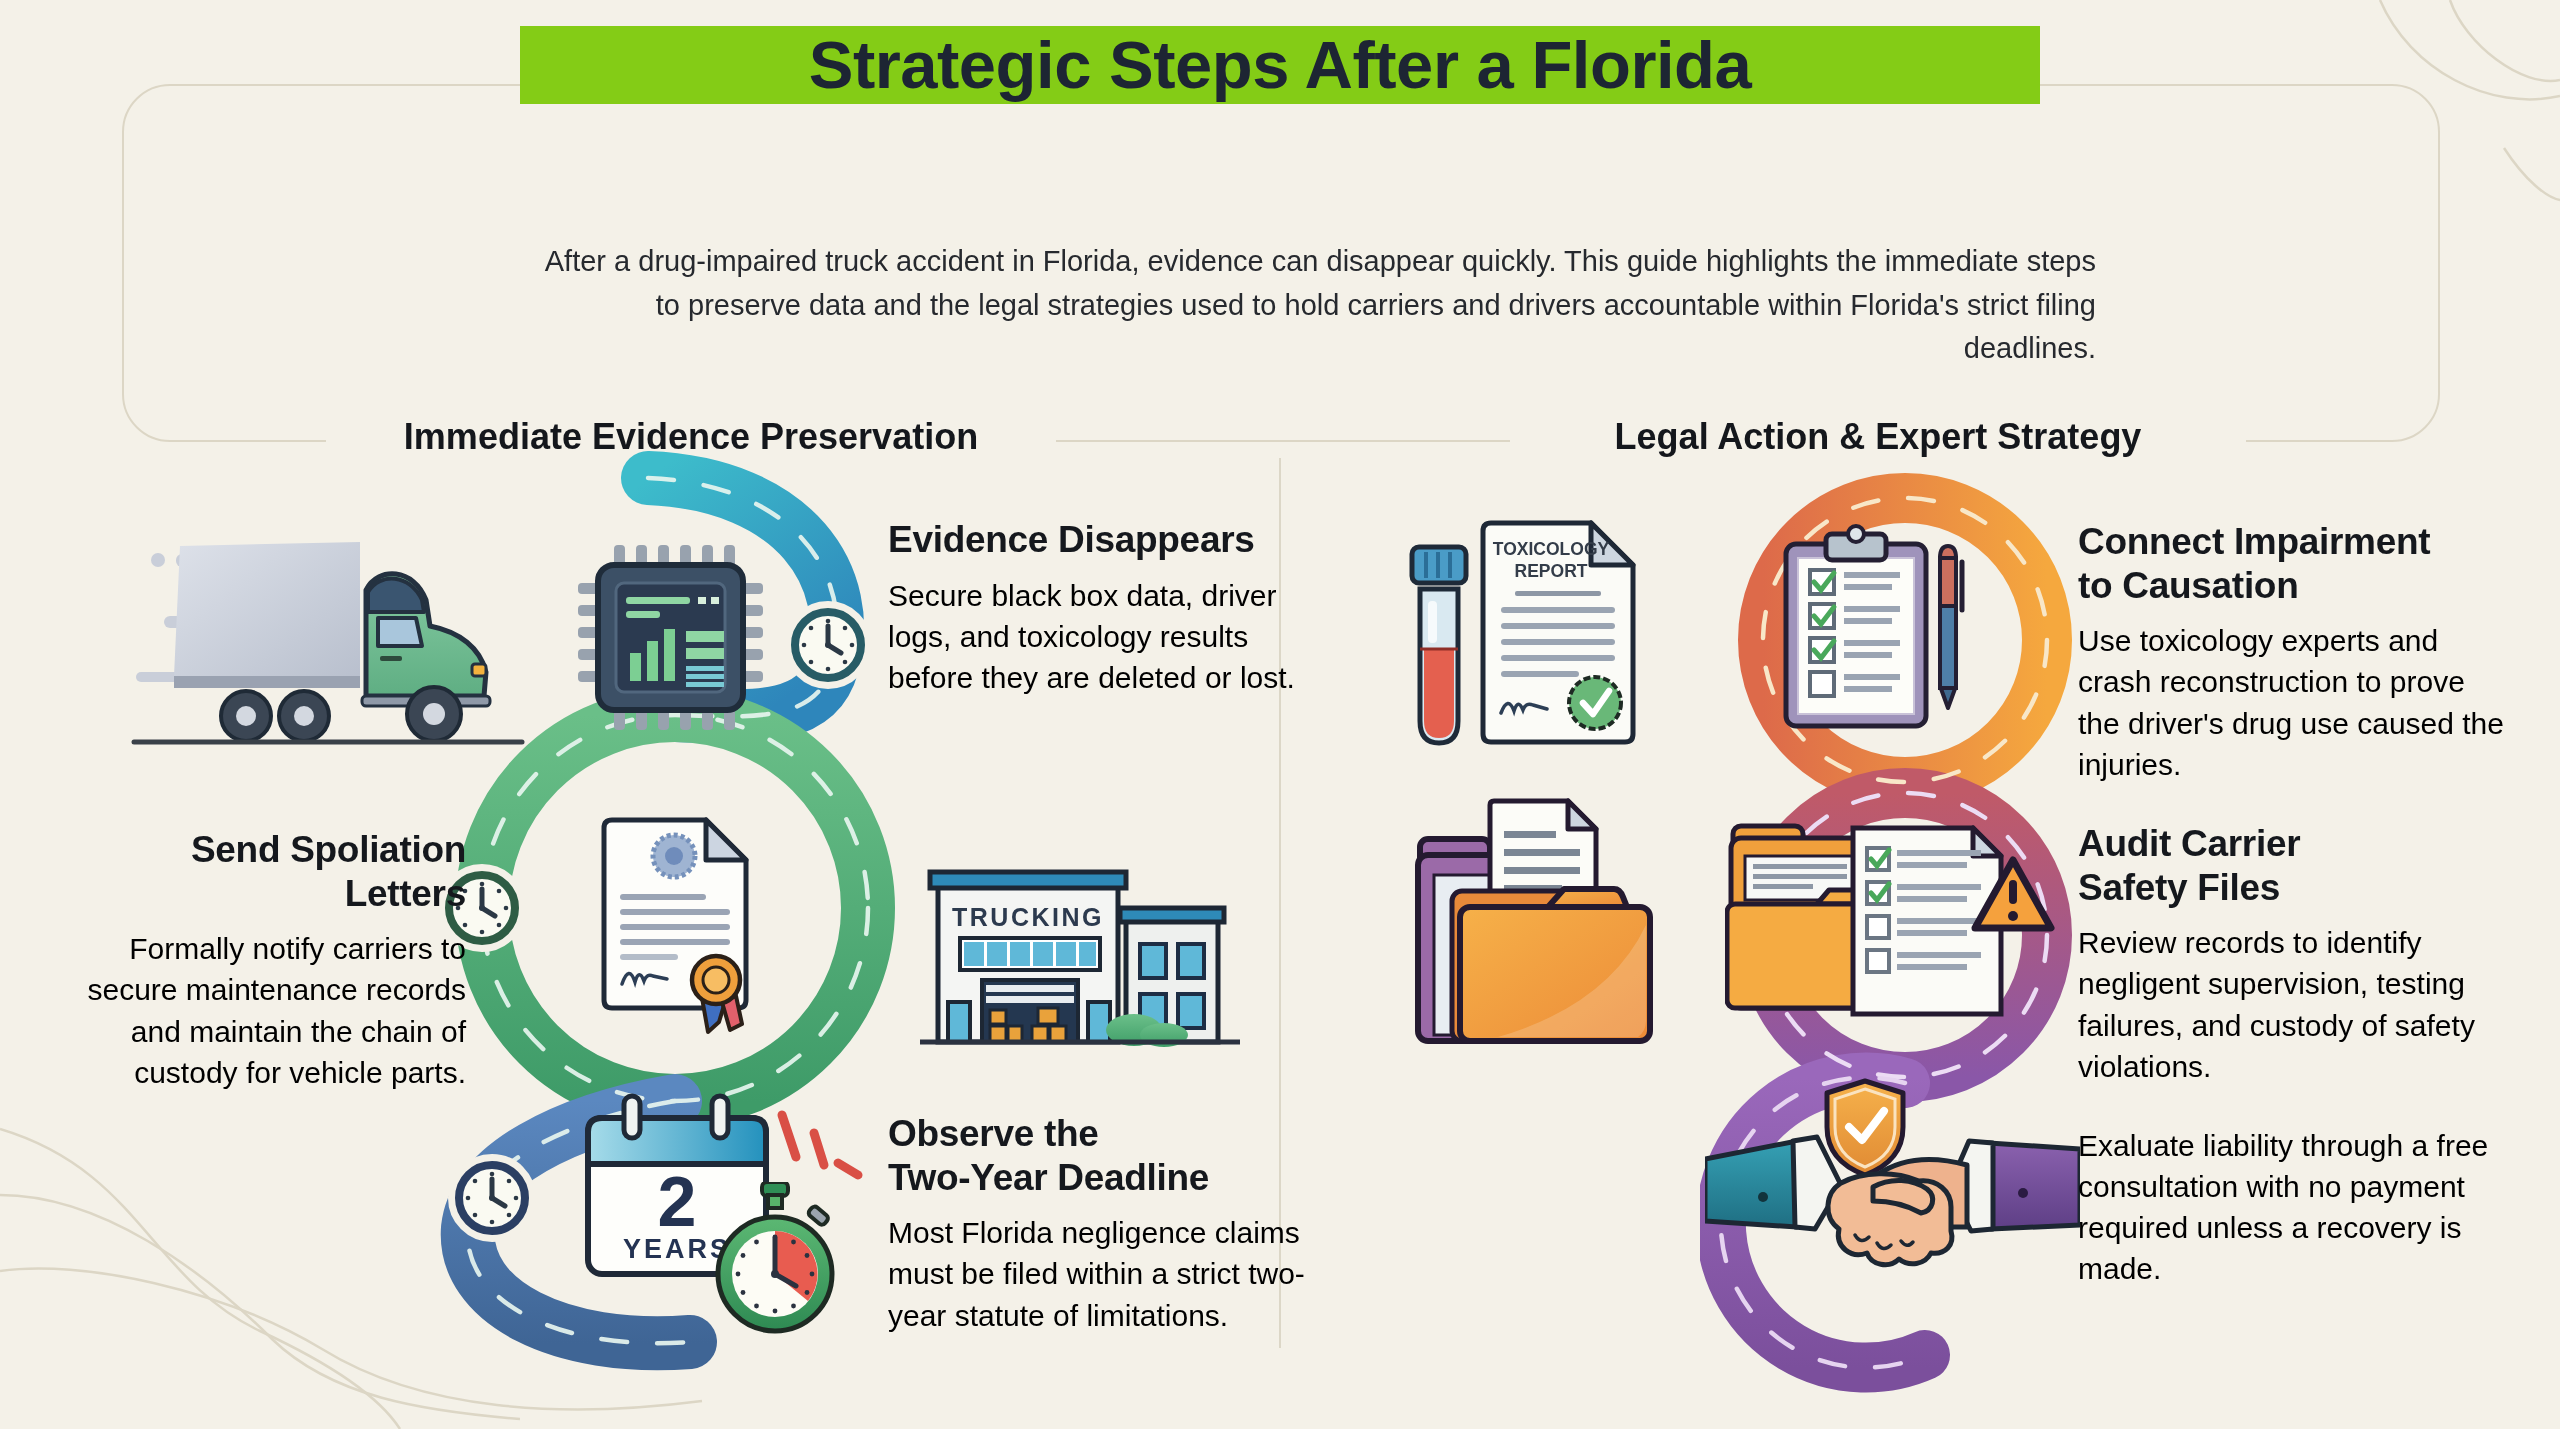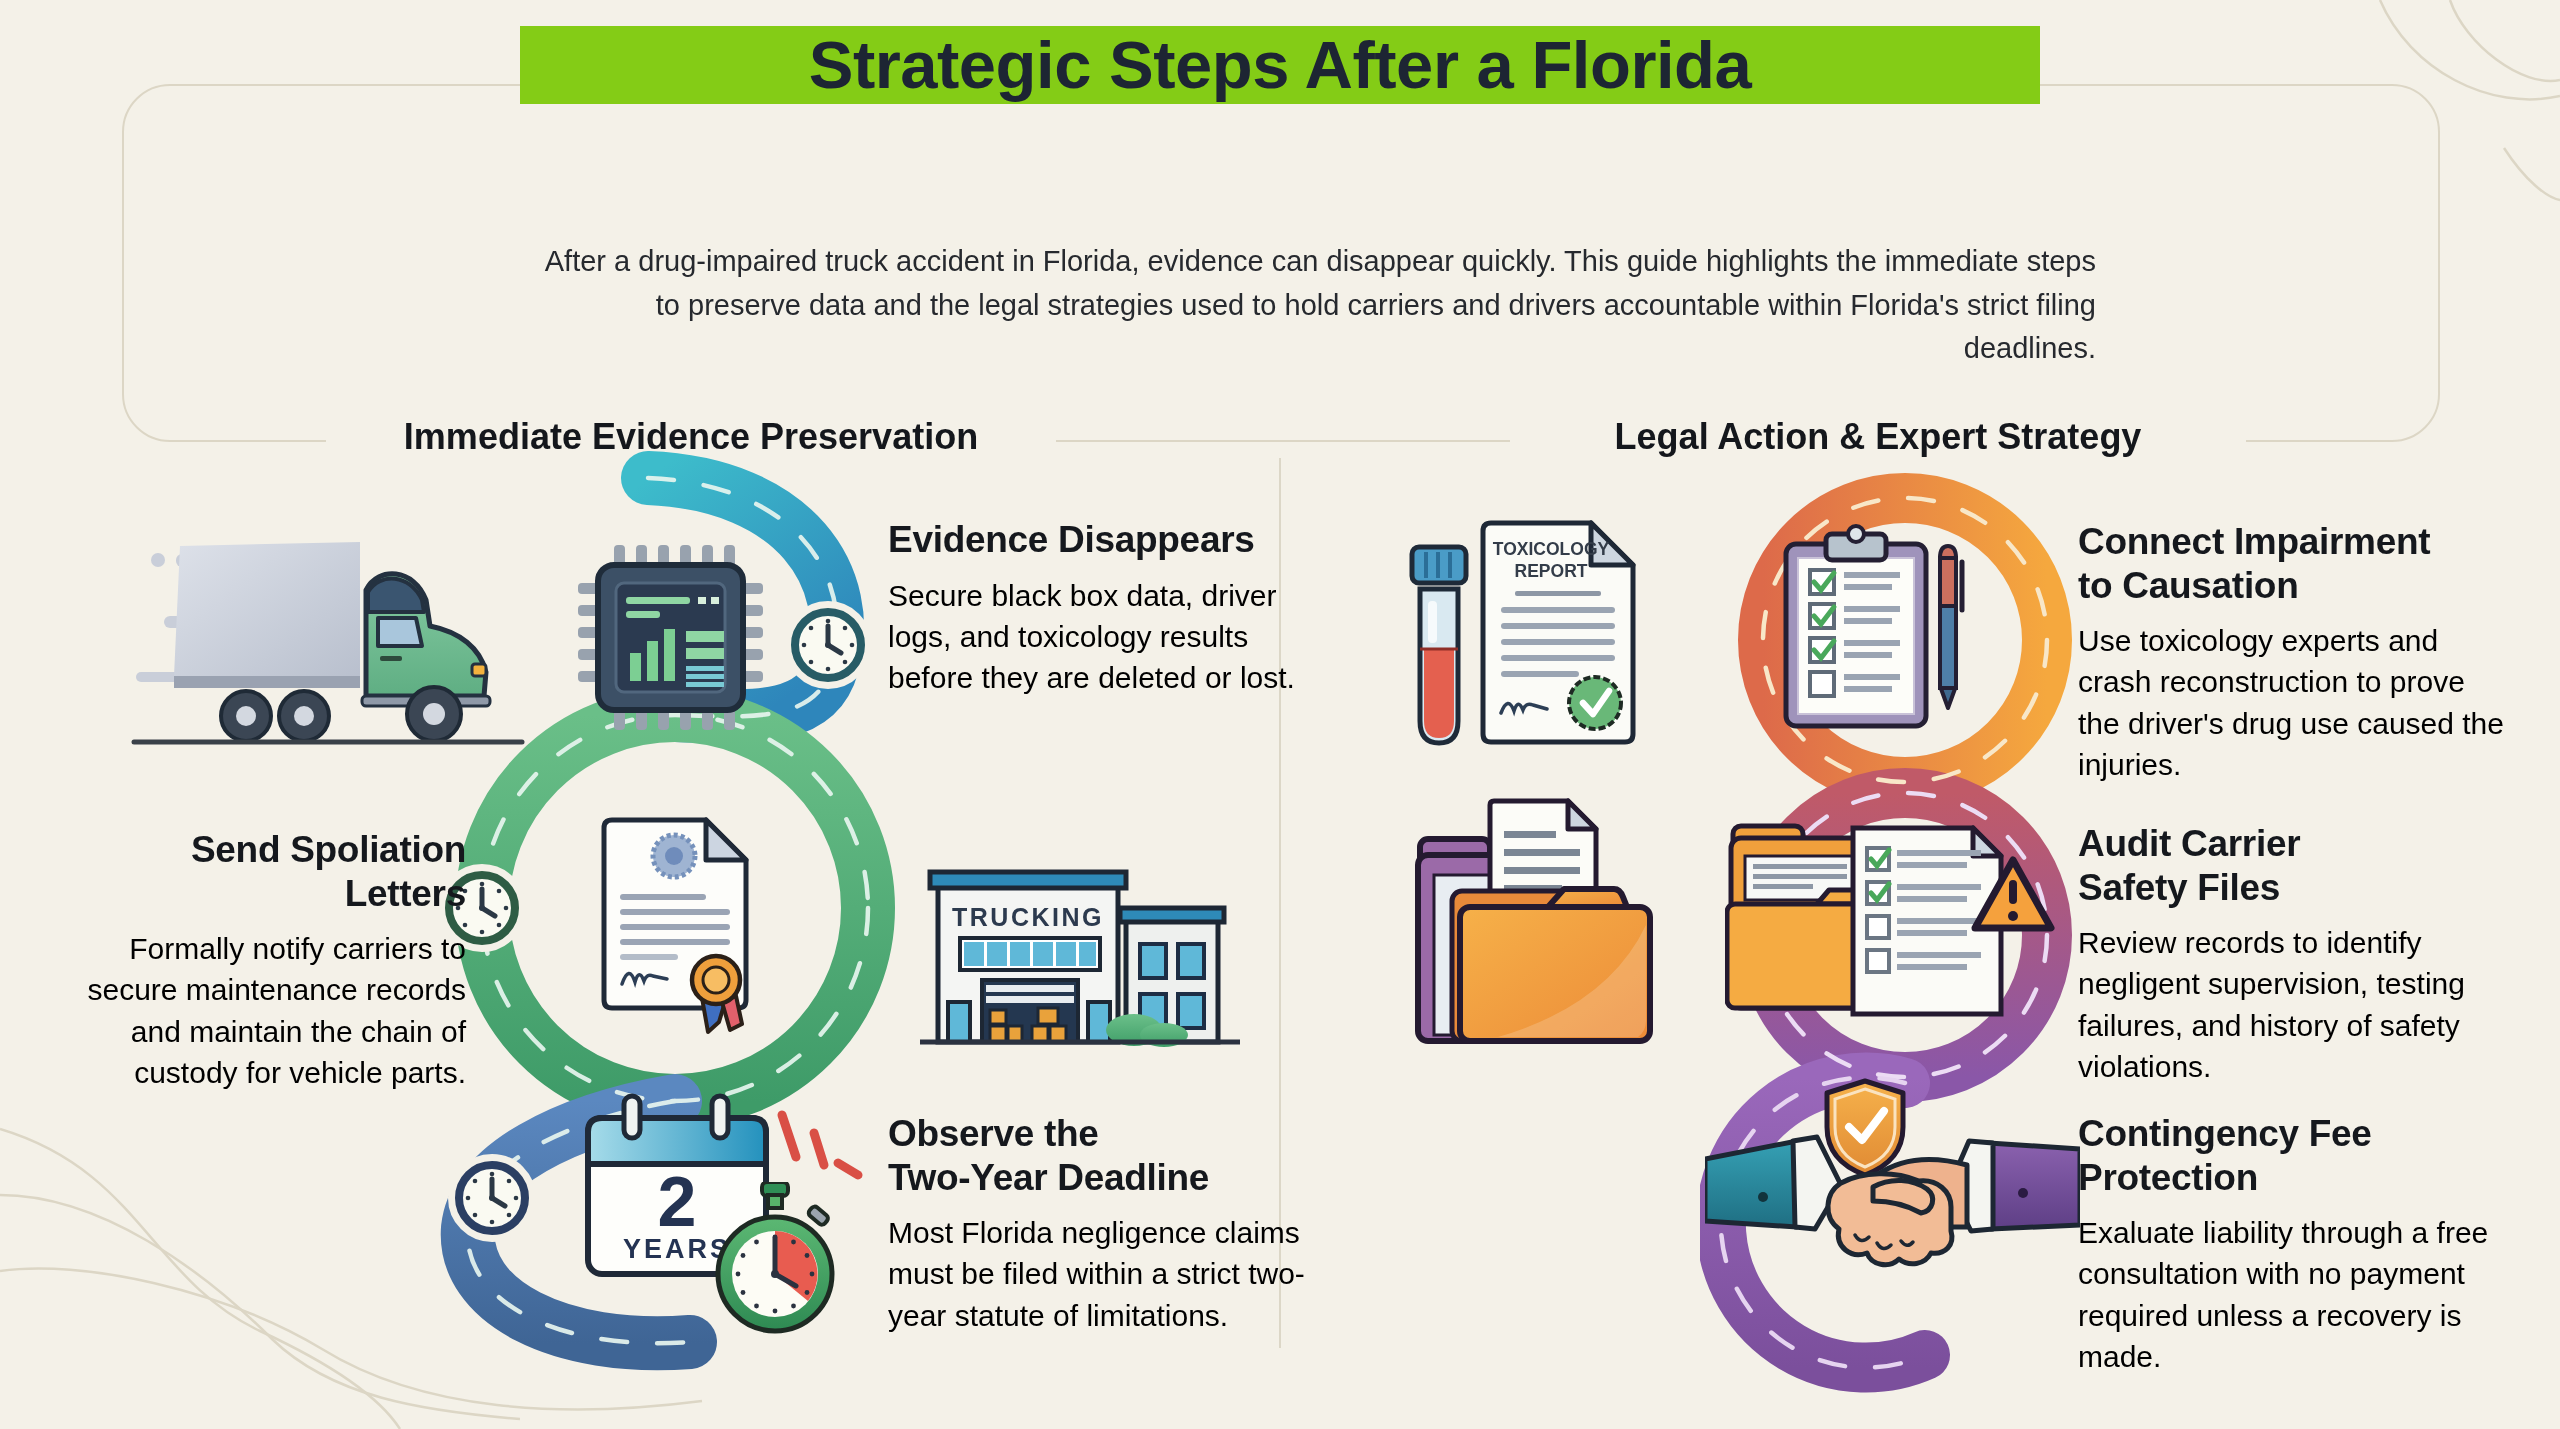--- a/index.html
+++ b/index.html
@@ -516,24 +516,20 @@
       <span>to Causation</span>
     </h3>
     <p>Use toxicology experts and crash reconstruction to prove the driver's drug use caused the injuries.</p>
   </div>
 
   <div class="abs step" style="left:2078px;top:822px;width:440px;">
     <h3>
       <span>Audit Carrier</span>
       <span>Safety Files</span>
     </h3>
-    <p>Review records to identify negligent supervision, testing failures, and history of safety violations.</p>
+    <p>Review records to identify negligent supervision, testing failures, and custody of safety violations.</p>
   </div>
 
   <div class="abs step" style="left:2078px;top:1112px;width:465px;">
-    <h3>
-      <span>Contingency Fee</span>
-      <span>Protection</span>
-    </h3>
     <p>Exaluate liability through a free consultation with no payment required unless a recovery is made.</p>
   </div>
 
 </div>
 
 </body></html>

